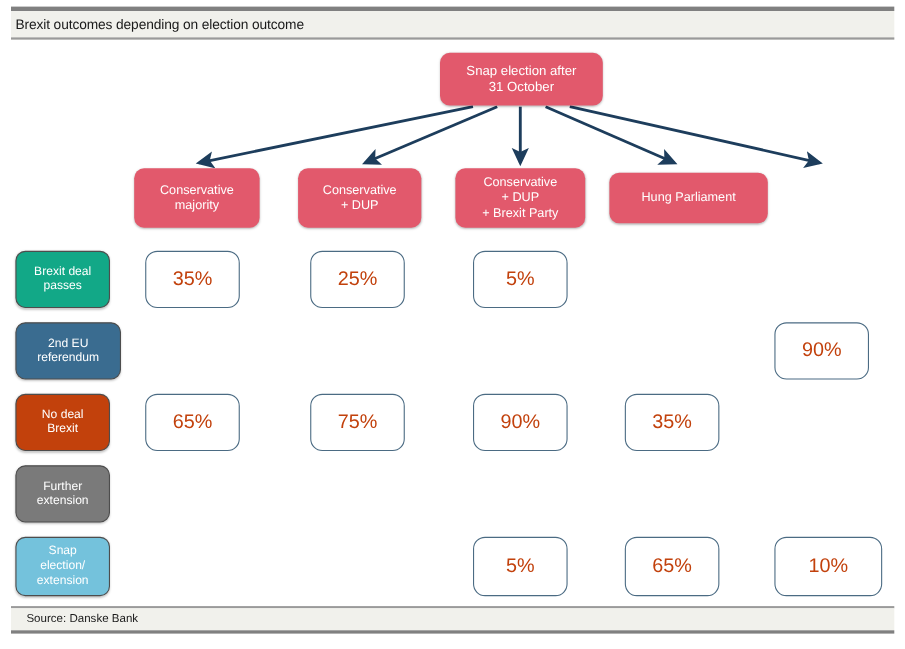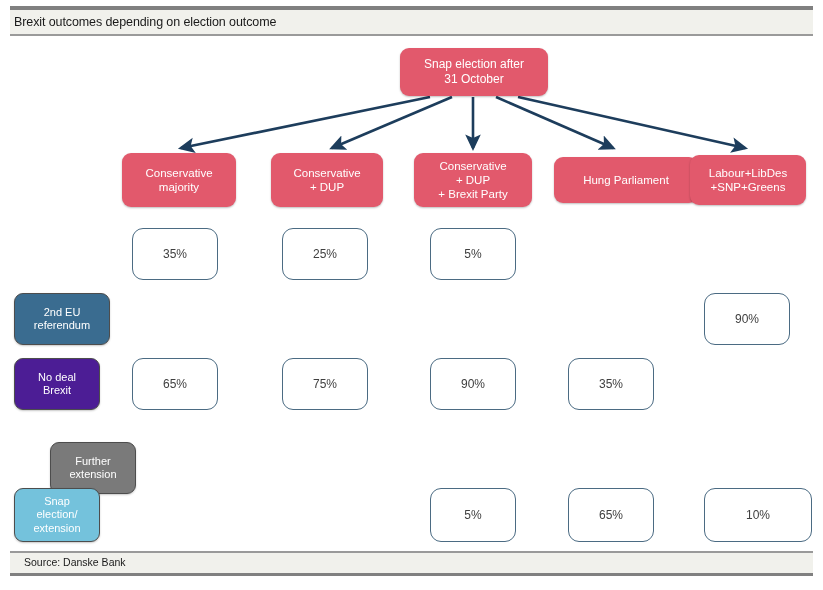--- a/index.html
+++ b/index.html
@@ -98,30 +98,30 @@
 
   
   .node.cat {
     color: #ffffff;
     font-size: 11px;
     border: 1.4px solid #4d4d4d;
     box-shadow: 0 1px 2px rgba(0,0,0,0.22);
   }
   .cat-green  { background: #12a887; border-color: #2a6f63; }
   .cat-blue   { background: #3a6c90; border-color: #2d4d63; }
-  .cat-purple { background: #4c1d95; border-color: #6e5a85; }
+  .cat-purple { background: #c2410c; border-color: #6e5a85; }
   .cat-gray   { background: #7a7a7a; border-color: #4f4f4f; }
   .cat-lblue  { background: #74c2dc; border-color: #4e88a0; }
 
   
   .node.pct {
     background: #ffffff;
     border: 1.3px solid #4b6b83;
-    color: #404040;
-    font-size: 12px;
+    color: #c2410c;
+    font-size: 18px;
     border-radius: 11px;
   }
 
   
   .src-rule-top {
     position: absolute;
     left: 10px;
     top: 551px;
     width: 803px;
     height: 2px;
@@ -183,46 +183,46 @@
 31 October</div>
 
   <div class="node pink" style="left:122px; top:153px; width:114px; height:54px;">Conservative
 majority</div>
   <div class="node pink" style="left:271px; top:153px; width:112px; height:54px;">Conservative
 + DUP</div>
   <div class="node pink" style="left:414px; top:153px; width:118px; height:54px;">Conservative
 + DUP
 + Brexit Party</div>
   <div class="node pink" style="left:554px; top:157px; width:144px; height:46px;">Hung Parliament</div>
-  <div class="node pink" style="left:690px; top:155px; width:116px; height:50px;">Labour+LibDes
-+SNP+Greens</div>
-
+
+  <div class="node cat cat-green" style="left:14px; top:228px; width:86px; height:52px;">Brexit deal
+passes</div>
   <div class="node cat cat-blue" style="left:14px; top:293px; width:96px; height:52px;">2nd EU
 referendum</div>
   <div class="node cat cat-purple" style="left:14px; top:358px; width:86px; height:52px;">No deal
 Brexit</div>
-  <div class="node cat cat-gray" style="left:14px; top:442px; width:86px; height:52px;margin-left:36px;">Further
+  <div class="node cat cat-gray" style="left:14px; top:423px; width:86px; height:52px;">Further
 extension</div>
   <div class="node cat cat-lblue" style="left:14px; top:488px; width:86px; height:54px;">Snap
 election/
 extension</div>
 
   <div class="node pct" style="left:132px; top:228px; width:86px; height:52px;">35%</div>
   <div class="node pct" style="left:282px; top:228px; width:86px; height:52px;">25%</div>
   <div class="node pct" style="left:430px; top:228px; width:86px; height:52px;">5%</div>
 
   <div class="node pct" style="left:704px; top:293px; width:86px; height:52px;">90%</div>
 
   <div class="node pct" style="left:132px; top:358px; width:86px; height:52px;">65%</div>
   <div class="node pct" style="left:282px; top:358px; width:86px; height:52px;">75%</div>
   <div class="node pct" style="left:430px; top:358px; width:86px; height:52px;">90%</div>
   <div class="node pct" style="left:568px; top:358px; width:86px; height:52px;">35%</div>
 
   <div class="node pct" style="left:430px; top:488px; width:86px; height:54px;">5%</div>
   <div class="node pct" style="left:568px; top:488px; width:86px; height:54px;">65%</div>
-  <div class="node pct" style="left:704px; top:488px; width:108px; height:54px;">10%</div>
+  <div class="node pct" style="left:704px; top:488px; width:98px; height:54px;">10%</div>
 
   <div class="src-rule-top"></div>
   <div class="source-band"></div>
   <div class="source-text">Source: Danske Bank</div>
   <div class="src-rule-bottom"></div>
 
 </div>
 
 </body></html>

